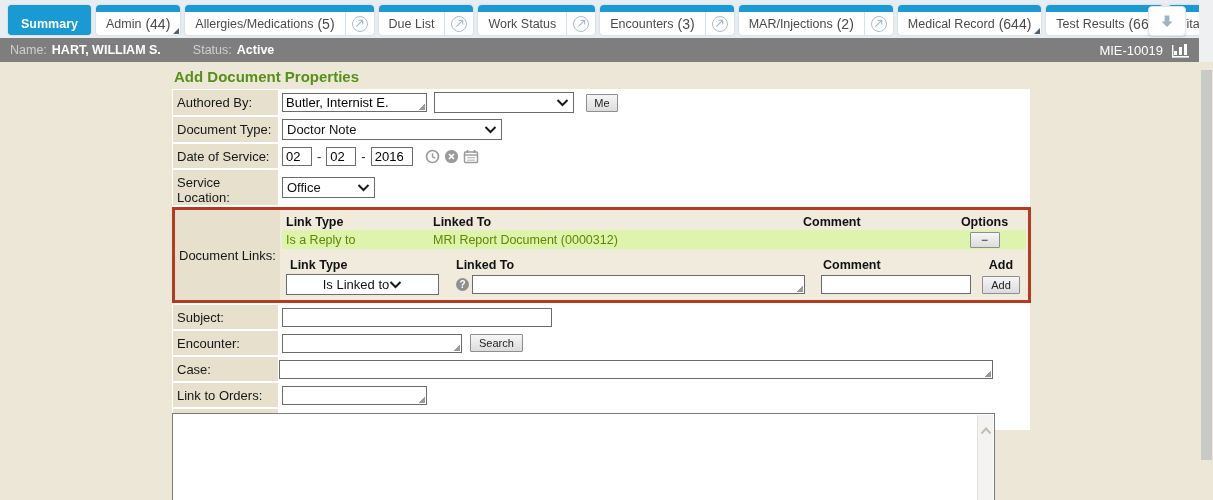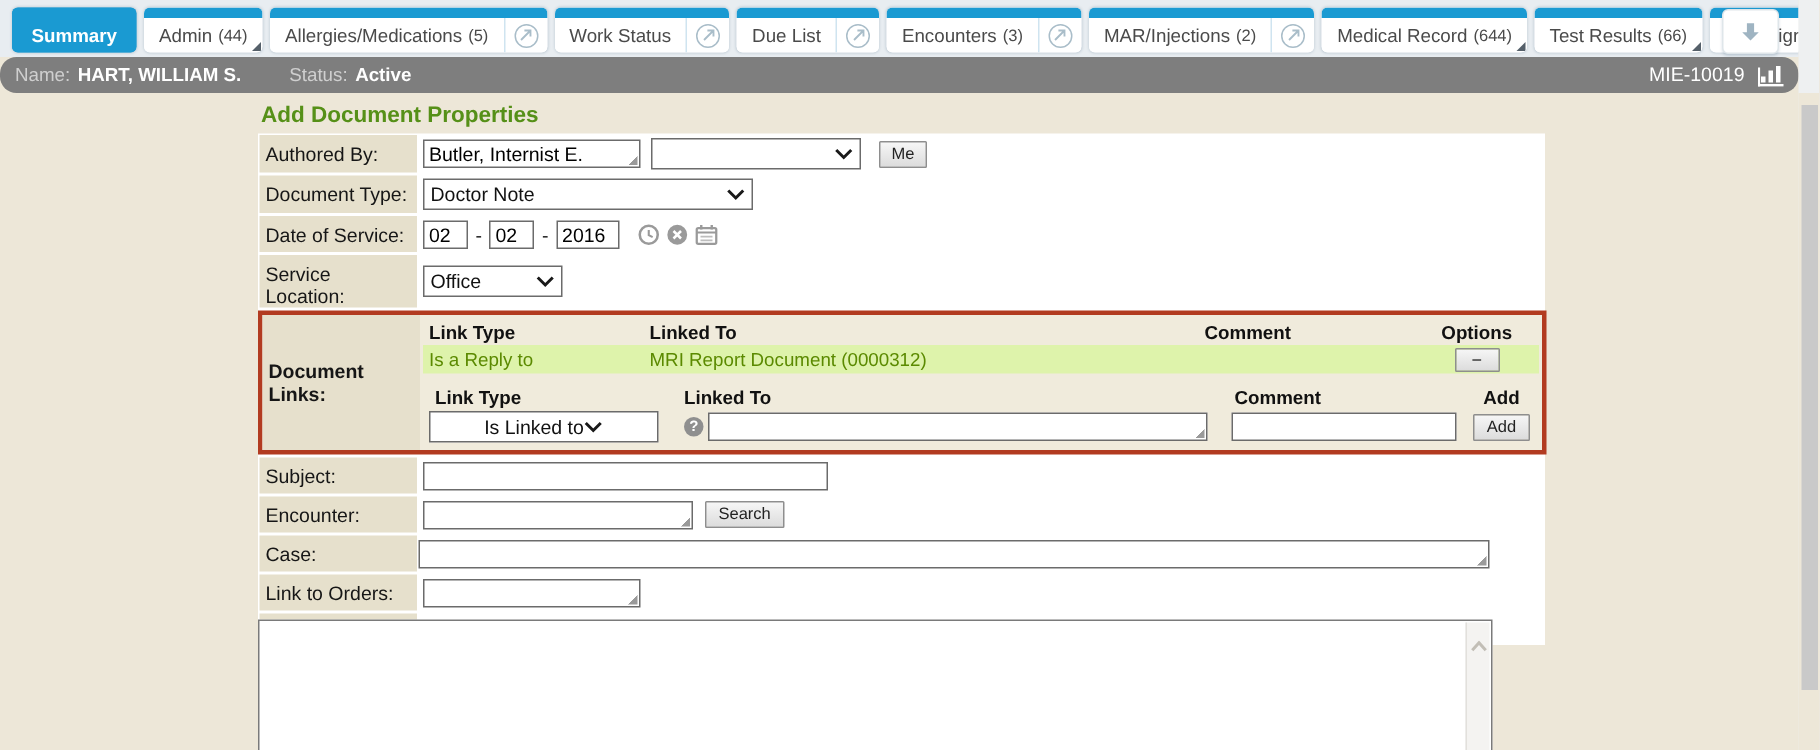--- a/index.html
+++ b/index.html
@@ -6,34 +6,34 @@
   html,body { width:1213px; height:500px; overflow:hidden; }
   body { font-family:"Liberation Sans", sans-serif; background:#ede7d8; position:relative; }
 
   
   .tabbar { position:absolute; left:0; top:0; width:1199px; height:38px; background:#e8edf1; overflow:hidden; }
   .tab-list { display:flex; gap:5px; padding:5px 0 0 8px; align-items:flex-start; white-space:nowrap; }
   .tab { position:relative; flex:none; border-radius:4px; overflow:hidden; background:#fff; box-shadow:0 0 2px rgba(40,80,110,.25); cursor:pointer; }
   .tab-cap { height:7px; background:#1a9ad2; }
   .tab-body { display:flex; align-items:stretch; height:23px; background:#fff; }
   .tab-label-seg { display:flex; align-items:center; padding:0 10px; font-size:12.5px; color:#4a4a4a; gap:4px; }
-  .tab-count { font-size:11px; color:#4a4a4a; }
+  .tab-count { font-size:14px; color:#4a4a4a; }
   .tab-icon-seg { border-left:1px solid #cfe4f0; padding:0 6px; display:flex; align-items:center; }
   .popout-circle { width:16px; height:16px; border:1px solid #a9bdc9; border-radius:50%; display:flex; align-items:center; justify-content:center; }
   .tab.active, .tab.active .tab-body { background:#1a9ad2; }
   .tab.active .tab-label-seg { color:#fff; font-weight:bold; padding:0 13px; }
   .tab-corner { position:absolute; right:1px; bottom:1px; width:0; height:0; border-style:solid; border-width:0 0 6px 6px; border-color:transparent transparent #55606a transparent; }
   .more-btn { position:absolute; left:1148px; top:6px; width:38px; height:30px; background:#fff; border:1px solid #dfe6ea; border-radius:4px; display:flex; align-items:center; justify-content:center; box-shadow:0 1px 2px rgba(40,80,110,.18); cursor:pointer; }
 
   
-  .patientbar { position:absolute; left:0; top:38px; width:1199px; height:24px; background:#7e7e7e; display:flex; align-items:center; padding:0 8px 0 10px; font-size:12.5px;border-radius:11px; }
+  .patientbar { position:absolute; left:0; top:38px; width:1199px; height:24px; background:#7e7e7e; display:flex; align-items:center; padding:0 8px 0 10px; font-size:12.5px; }
   .pb-label { color:#cfcfcf; margin-right:5px; }
   .pb-value { color:#fff; font-weight:bold; }
   .pb-name-value { margin-right:32px; }
-  .pb-right { margin-left:auto; display:flex; align-items:flex-start; gap:8px; }
+  .pb-right { margin-left:auto; display:flex; align-items:center; gap:8px; }
   .pb-id { color:#fff; font-size:13px; }
 
   
   .content { position:absolute; left:0; top:62px; width:1199px; height:438px; background:#ede7d8; }
   .form-wrap { position:absolute; left:172px; top:4px; width:858px; }
   .form-title { color:#569018; font-weight:bold; font-size:15px; padding:2px 0 4px 2px; }
   .ftable { background:#fff; padding:1px; }
   .frow { display:flex; margin-bottom:2px; }
   .flabel { width:105px; flex:none; background:#e6e0cc; font-size:13px; color:#161616; padding:5px 2px 0 4px; }
   .ffield { flex:1; background:#fff; display:flex; align-items:center; padding:2px 4px; gap:4px; min-height:24px; }
@@ -52,21 +52,21 @@
   .w-date-s { width:30px; } .w-date-y { width:42px; }
   .w-loc { width:93px; }
   .w-subject { width:270px; }
   .w-encounter { width:180px; }
   .w-orders { width:145px; }
   .w-case { width:714px; }
   .me-btn { margin-left:8px; width:32px; text-align:center; padding:2px 0; }
 
   
   .frow.links { border:3px solid #b23b20; margin-left:-1px; margin-right:-2px; }
-  .flabel.links-label { display:flex; align-items:center; padding-top:0;font-weight:bold; }
+  .flabel.links-label { display:flex; align-items:center; padding-top:0; }
   .ffield.links-field { background:#f0ebdc; display:block; padding:3px 2px 5px 2px; }
   .lt-header, .lt-row, .lt2-header, .lt2-controls { display:flex; align-items:center; }
   .lt-header { font-weight:bold; font-size:12.5px; color:#111; height:17px; }
   .lt-c1 { width:151px; padding-left:4px; } .lt-c2 { flex:1; } .lt-c3 { width:140px; } .lt-c4 { width:83px; text-align:center; }
   .lt-row { background:#def3ab; color:#5b8a00; font-size:12.5px; height:19px; }
   .lt-row .lt-c4 { display:flex; justify-content:center; }
   .minus-btn { width:30px; height:16px; line-height:10px; padding:0; font-size:12px; }
   .lt2-header { font-weight:bold; font-size:12.5px; color:#111; height:17px; margin-top:7px; }
   .lt2-c1 { width:174px; padding-left:8px; } .lt2-c2 { flex:1; } .lt2-c3 { width:160px; padding-left:7px; } .lt2-c4 { width:50px; text-align:center; }
   .lt2-controls { margin-top:1px; }
@@ -127,36 +127,36 @@
                 <path d="M1.5 8.5 L8.5 1.5 M4 1.5 H8.5 V6" fill="none" stroke="#a9bdc9" stroke-width="1.4"></path>
               </svg>
             </span>
           </div>
         </div>
       </div>
       <div class="tab">
         <div class="tab-cap"></div>
         <div class="tab-body">
           <div class="tab-label-seg">
-            <span>Work Status</span>
+            <span>Due List</span>
           </div>
           <div class="tab-icon-seg">
             <span class="popout-circle">
               <svg width="9" height="9" viewBox="0 0 10 10">
                 <path d="M1.5 8.5 L8.5 1.5 M4 1.5 H8.5 V6" fill="none" stroke="#a9bdc9" stroke-width="1.4"></path>
               </svg>
             </span>
           </div>
         </div>
       </div>
       <div class="tab">
         <div class="tab-cap"></div>
         <div class="tab-body">
           <div class="tab-label-seg">
-            <span>Due List</span>
+            <span>Work Status</span>
           </div>
           <div class="tab-icon-seg">
             <span class="popout-circle">
               <svg width="9" height="9" viewBox="0 0 10 10">
                 <path d="M1.5 8.5 L8.5 1.5 M4 1.5 H8.5 V6" fill="none" stroke="#a9bdc9" stroke-width="1.4"></path>
               </svg>
             </span>
           </div>
         </div>
       </div>

